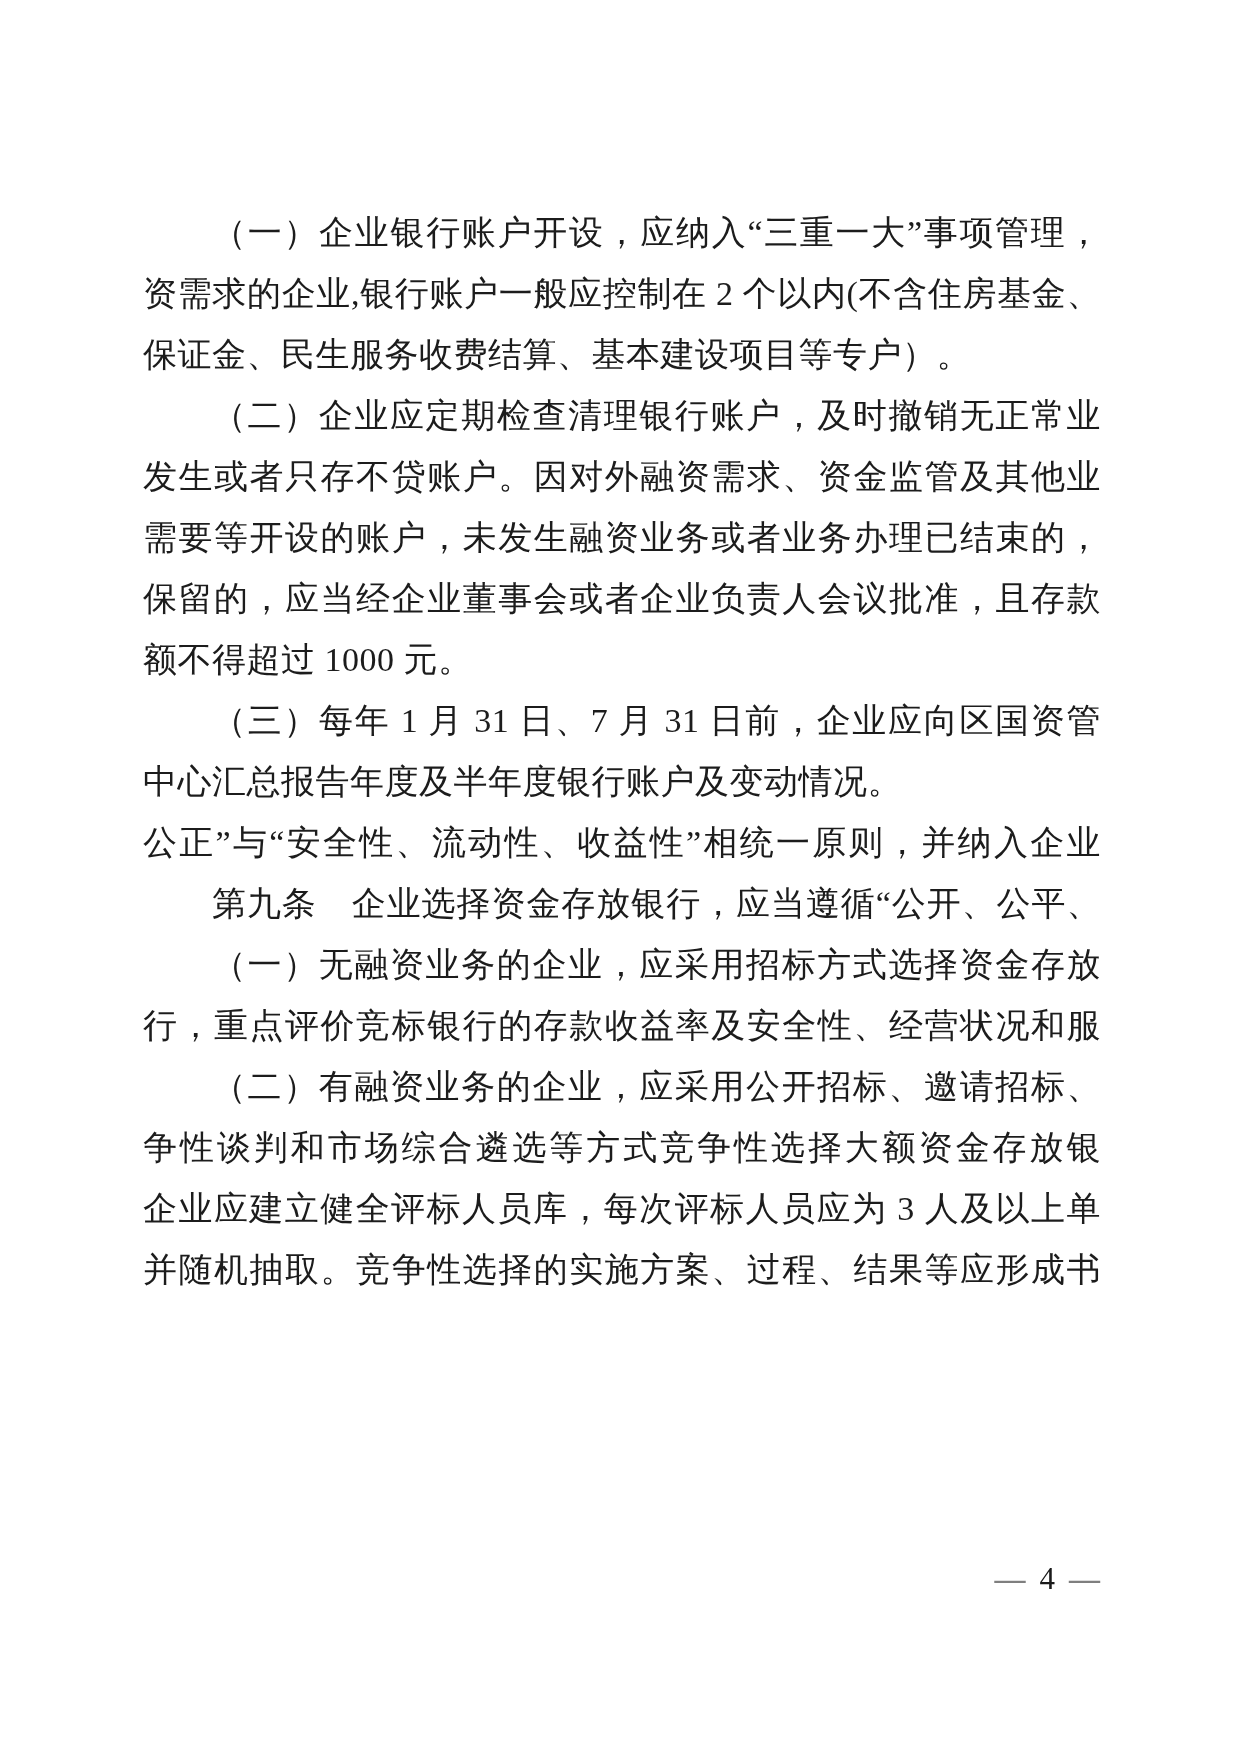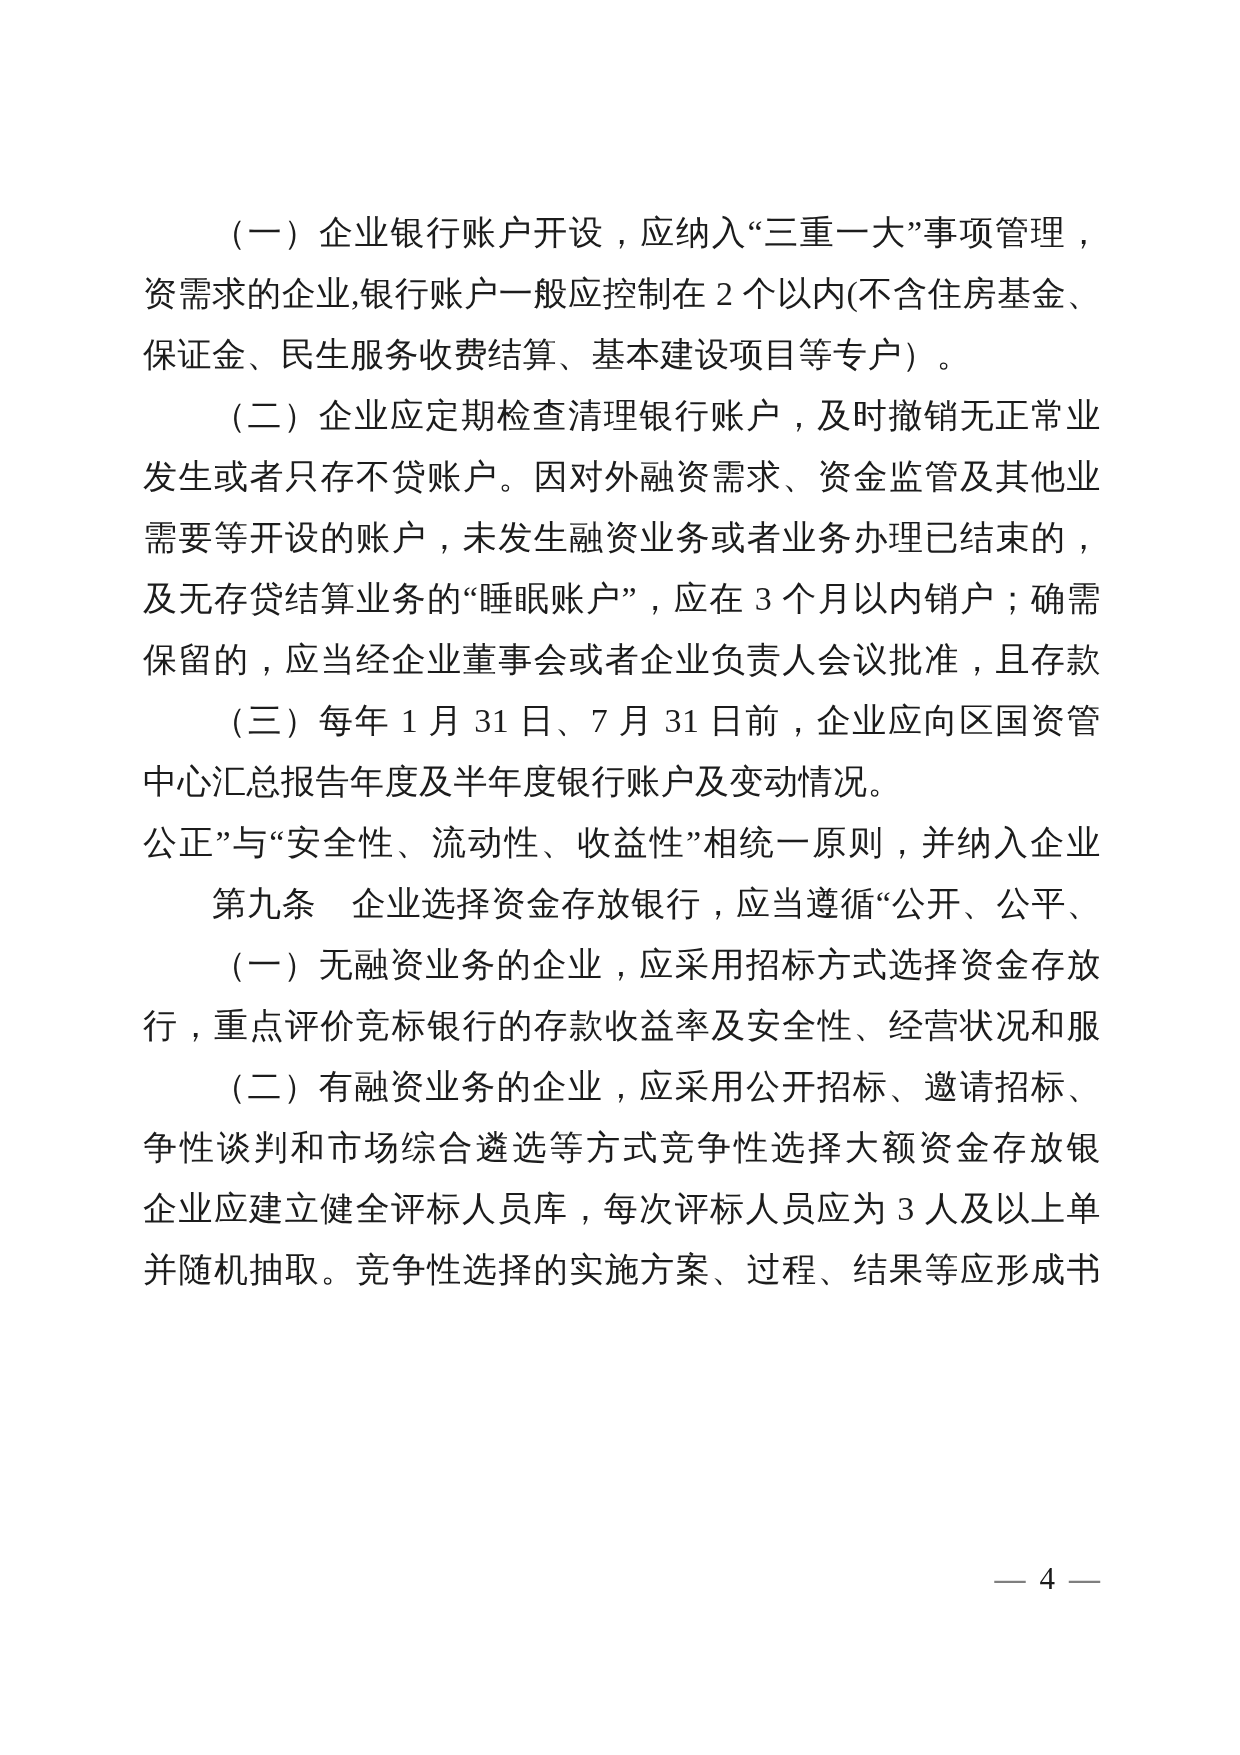--- a/index.html
+++ b/index.html
@@ -68,22 +68,22 @@
 
 <div class="page">
 
   <div class="body-text">
     <div class="doc-line indent">（一）企业银行账户开设，应纳入“三重一大”事项管理，</div>
     <div class="doc-line">资需求的企业,银行账户一般应控制在 2 个以内(不含住房基金、</div>
     <div class="doc-line short">保证金、民生服务收费结算、基本建设项目等专户）。</div>
     <div class="doc-line indent">（二）企业应定期检查清理银行账户，及时撤销无正常业务</div>
     <div class="doc-line">发生或者只存不贷账户。因对外融资需求、资金监管及其他业务</div>
     <div class="doc-line">需要等开设的账户，未发生融资业务或者业务办理已结束的，以</div>
-    <div class="doc-line">及无存贷结算业务的“睡眠账户”，应在 3 个月以内销户；确需</div>
     <div class="doc-line">保留的，应当经企业董事会或者企业负责人会议批准，且存款余</div>
+    <div class="doc-line short">额不得超过 1000 元。</div>
     <div class="doc-line indent">（三）每年 1 月 31 日、7 月 31 日前，企业应向区国资管理</div>
     <div class="doc-line short">中心汇总报告年度及半年度银行账户及变动情况。</div>
     <div class="doc-line">公正”与“安全性、流动性、收益性”相统一原则，并纳入企业</div>
     <div class="doc-line indent">第九条　企业选择资金存放银行，应当遵循“公开、公平、</div>
     <div class="doc-line indent">（一）无融资业务的企业，应采用招标方式选择资金存放银</div>
     <div class="doc-line">行，重点评价竞标银行的存款收益率及安全性、经营状况和服务</div>
     <div class="doc-line indent">（二）有融资业务的企业，应采用公开招标、邀请招标、竞</div>
     <div class="doc-line">争性谈判和市场综合遴选等方式竞争性选择大额资金存放银行。</div>
     <div class="doc-line">企业应建立健全评标人员库，每次评标人员应为 3 人及以上单数</div>
     <div class="doc-line">并随机抽取。竞争性选择的实施方案、过程、结果等应形成书面</div>

